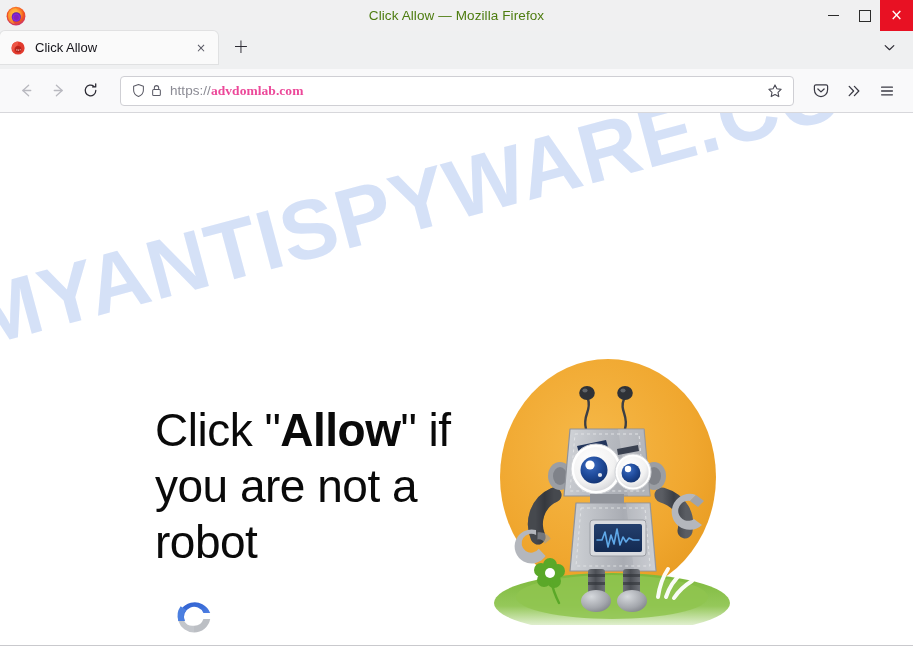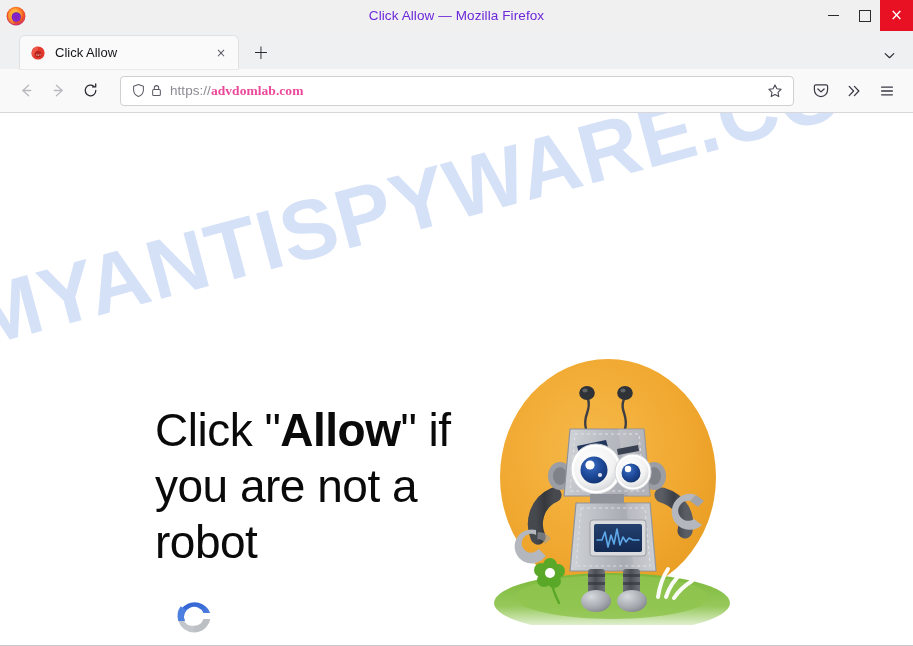--- a/index.html
+++ b/index.html
@@ -39,21 +39,21 @@
     margin-left: 5px;
     position: relative;
     flex: 0 0 auto;
   }
   .title-text {
     position: absolute;
     left: 0;
     right: 0;
     text-align: center;
     font-size: 13.5px;
-    color: #6d28d9;
+    color: #4d7c0f;
     letter-spacing: 0.1px;
     pointer-events: none;
   }
   .win-controls {
     margin-left: auto;
     display: flex;
     align-items: stretch;
     height: 31px;
     position: relative;
     z-index: 3;
@@ -86,22 +86,21 @@
     font-size: 15px;
     line-height: 1;
     font-family: "DejaVu Sans", sans-serif;
   }
 
   
   .tabstrip {
     height: 38px;
     background: #eff0f1;
     display: flex;
-    align-items: flex-end;
-    padding-left: 20px;
+    padding-left: 0;
     position: relative;
     flex: 0 0 auto;
   }
   .tab {
     width: 218px;
     height: 33px;
     background: #fafafa;
     border-radius: 5px 5px 0 0;
     display: flex;
     align-items: center;

